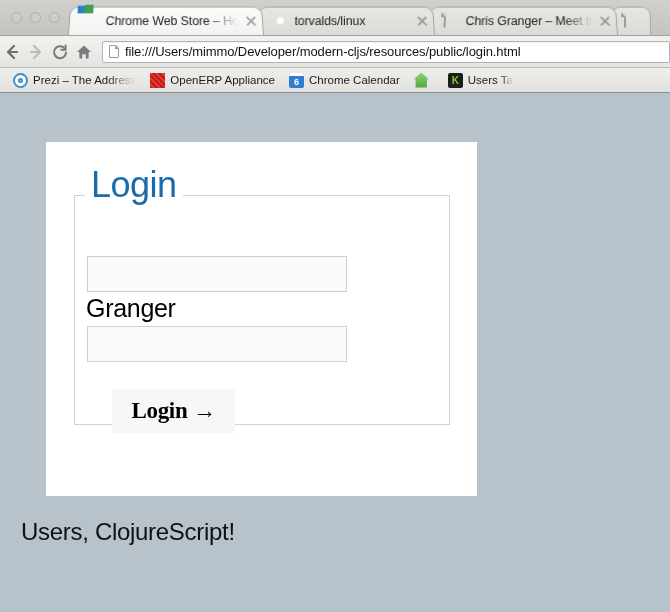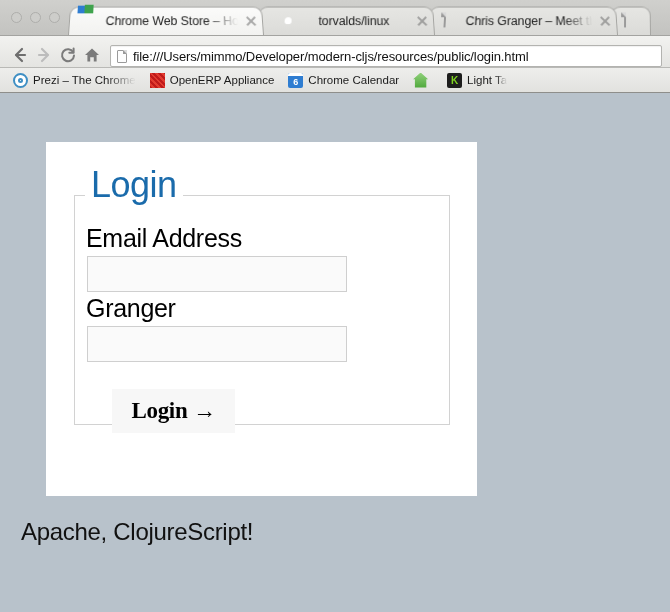--- a/index.html
+++ b/index.html
@@ -75,21 +75,21 @@
     transform-origin: bottom;
     font-size: 12px;
     color: #222;
     white-space: nowrap;
   }
   .tab.active {
     background: linear-gradient(to bottom, #fbfbfa 0%, #f2f2f0 100%);
     z-index: 3;
   }
   .tab.t1 { width: 196px; z-index: 3; }
-  .tab.t2 { width: 178px; z-index: 2; background: linear-gradient(to bottom, #e6e6e3 0%, #dbdbd8 100%); text-align: center; }
+  .tab.t2 { width: 178px; z-index: 2; background: linear-gradient(to bottom, #e6e6e3 0%, #dbdbd8 100%); }
   .tab.t3 { width: 190px; z-index: 1; background: linear-gradient(to bottom, #e6e6e3 0%, #dbdbd8 100%); }
   .tab.t4 { width: 40px;  z-index: 0; background: linear-gradient(to bottom, #e6e6e3 0%, #dbdbd8 100%); padding-left: 12px;}
 
   .tab-favicon {
     width: 16px; height: 16px;
     flex: 0 0 16px;
     margin-right: 6px;
     position: relative;
   }
   .tab-title {
@@ -171,22 +171,22 @@
     border-style: solid;
     border-color: #9a9a9a #d9d9d9;
   }
 
   
   .toolbar {
     height: 32px;
     flex: 0 0 auto;
     background: linear-gradient(to bottom, #f2f2f0 0%, #e4e4e1 100%);
     display: flex;
-    align-items: flex-end;
-    padding: 0 8px;
+    align-items: center;
+    padding: 0 0;
     box-sizing: border-box;
     border-bottom: 1px solid #b9b9b6;
   }
   .nav-btn {
     width: 24px; height: 24px;
     display: flex;
     align-items: center;
     justify-content: center;
     flex: 0 0 auto;
   }
@@ -520,62 +520,61 @@
     <div class="omnibox">
       <span class="omnibox-icon"></span>
       <span class="omnibox-url" title="file:///Users/mimmo/Developer/modern-cljs/resources/public/login.html">file:///Users/mimmo/Developer/modern-cljs/resources/public/login.html</span>
     </div>
   </div>
 
   <div class="bookmarks">
 
     <div class="bm">
       <span class="bm-ico ico-prezi"></span>
-      <span class="bm-label">Prezi – The Chrome</span>
+      <span class="bm-label">Prezi – The Address</span>
     </div>
 
 
     <div class="bm">
       <span class="bm-ico ico-openerp"></span>
       <span class="bm-label full">OpenERP Appliance</span>
     </div>
 
     <div class="bm">
       <span class="bm-ico ico-gcal">6</span>
       <span class="bm-label full">Chrome Calendar</span>
     </div>
 
     <div class="bm">
       <span class="bm-ico ico-home"></span>
       <span class="bm-label full"></span>
     </div>
 
     <div class="bm">
       <span class="bm-ico ico-lighttable">K</span>
-      <span class="bm-label">Light Ta</span>
+      <span class="bm-label">Users Ta</span>
     </div>
 
   </div>
 
   <div class="page">
 
     <div class="card">
 
       <fieldset class="login-fieldset">
 
         <div class="legend">Login</div>
 
-        <label class="field-label label-email">Email Address</label>
         <input class="text-input input-email" type="email" placeholder="" style="">
 
         <label class="field-label label-pass">Granger</label>
         <input class="text-input input-pass" type="password" placeholder="" style="">
 
         <button class="login-button">Login →</button>
 
       </fieldset>
     </div>
 
-    <div class="hello-text">Apache, ClojureScript!</div>
+    <div class="hello-text">Users, ClojureScript!</div>
 
   </div>
 
 </div>
 
 </body></html>

